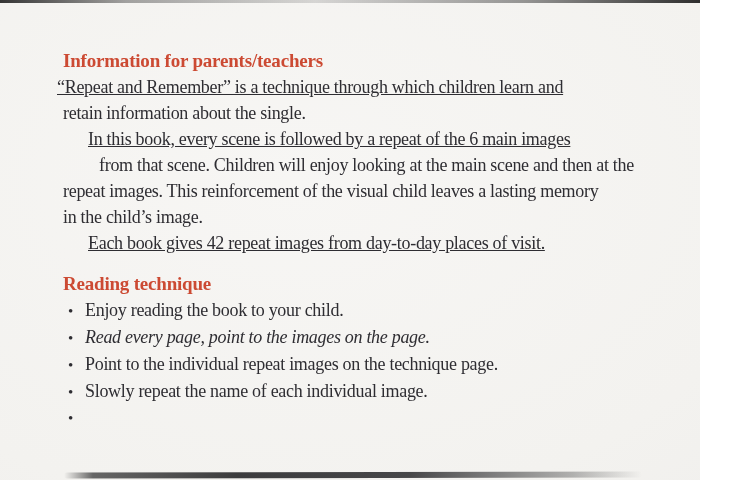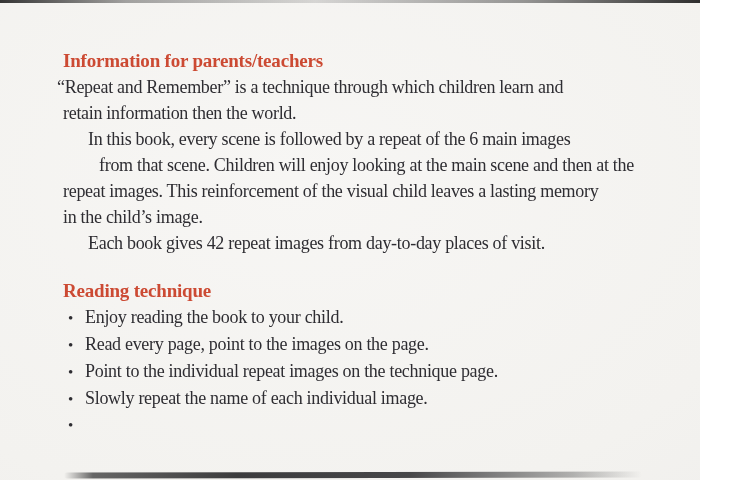--- a/index.html
+++ b/index.html
@@ -45,23 +45,23 @@
     line-height: 27px;
     letter-spacing: -0.2px;
     white-space: nowrap;
   }
   .body-line {
     font-size: 18px;
     line-height: 26px;
     letter-spacing: -0.3px;
     white-space: nowrap;
   }
-  .indent { padding-left: 25px; }
+  .indent { padding-left: 25px; text-decoration: underline; }
   .hang-quote { margin-left: -6px; }
-  .section-gap { margin-top: 21px; }
+  .section-gap { margin-top: 14px; }
   .bullet-row {
     display: flex;
     align-items: baseline;
     padding-left: 5px;
   }
   .bullet-marker {
     width: 17px;
     flex: 0 0 17px;
     font-size: 15px;
   }
@@ -72,22 +72,22 @@
 
 <div class="photo-frame">
 
   <div class="top-edge"></div>
 
   <div class="content">
 
     <div class="heading accent-heading" style="color: rgb(204, 74, 51);">Information for parents/teachers</div>
 
     <div>
-      <div class="body-line hang-quote" style="color: rgb(46, 45, 50);">“Repeat and Remember” is a technique through which children learn and</div>
-      <div class="body-line" style="color: rgb(46, 45, 50);">retain information then the world.</div>
+      <div class="body-line hang-quote" style="color: rgb(46, 45, 50); text-decoration: underline;">“Repeat and Remember” is a technique through which children learn and</div>
+      <div class="body-line" style="color: rgb(46, 45, 50);">retain information about the single.</div>
     </div>
 
     <div>
       <div class="body-line indent" style="color: rgb(46, 45, 50);">In this book, every scene is followed by a repeat of the 6 main images</div>
       <div class="body-line" style="color: rgb(46, 45, 50); margin-left: 36px;">from that scene. Children will enjoy looking at the main scene and then at the</div>
       <div class="body-line" style="color: rgb(46, 45, 50);">repeat images. This reinforcement of the visual child leaves a lasting memory</div>
       <div class="body-line" style="color: rgb(46, 45, 50);">in the child’s image.</div>
     </div>
 
     <div>
@@ -96,21 +96,21 @@
 
     <div class="heading accent-heading section-gap" style="color: rgb(204, 74, 51);">Reading technique</div>
 
     <div>
       <div class="body-line bullet-row" style="color: rgb(46, 45, 50);">
         <span class="bullet-marker" style="color: rgb(46, 45, 50);">•</span>
         <span class="bullet-text" style="color: rgb(46, 45, 50);">Enjoy reading the book to your child.</span>
       </div>
       <div class="body-line bullet-row" style="color: rgb(46, 45, 50);">
         <span class="bullet-marker" style="color: rgb(46, 45, 50);">•</span>
-        <span class="bullet-text" style="color: rgb(46, 45, 50);">Read every page, point to the images on the page.</span>
+        <span class="bullet-text" style="color: rgb(46, 45, 50); font-style: italic;">Read every page, point to the images on the page.</span>
       </div>
       <div class="body-line bullet-row" style="color: rgb(46, 45, 50);">
         <span class="bullet-marker" style="color: rgb(46, 45, 50);">•</span>
         <span class="bullet-text" style="color: rgb(46, 45, 50);">Point to the individual repeat images on the technique page.</span>
       </div>
       <div class="body-line bullet-row" style="color: rgb(46, 45, 50);">
         <span class="bullet-marker" style="color: rgb(46, 45, 50);">•</span>
         <span class="bullet-text" style="color: rgb(46, 45, 50);">Slowly repeat the name of each individual image.</span>
       </div>
       <div class="body-line bullet-row" style="color: rgb(46, 45, 50);">

